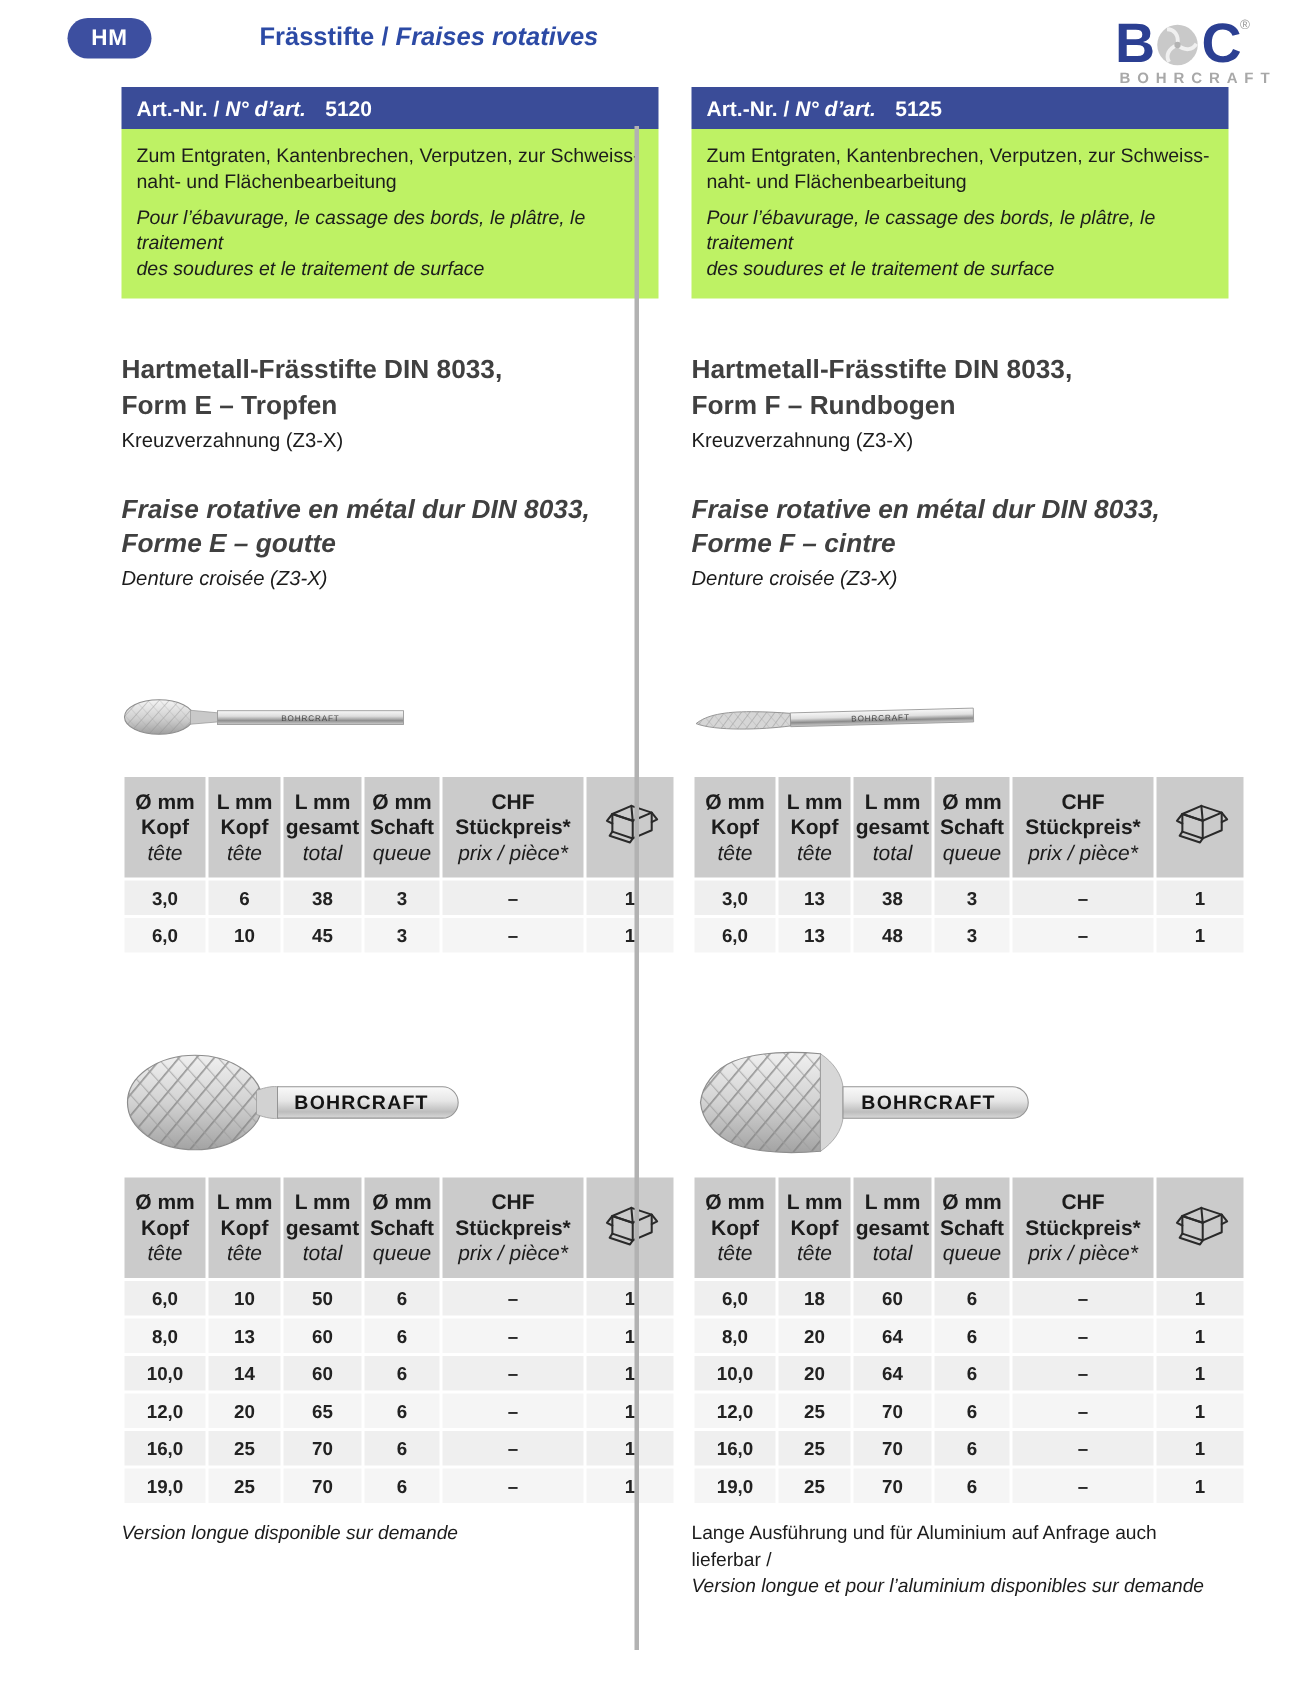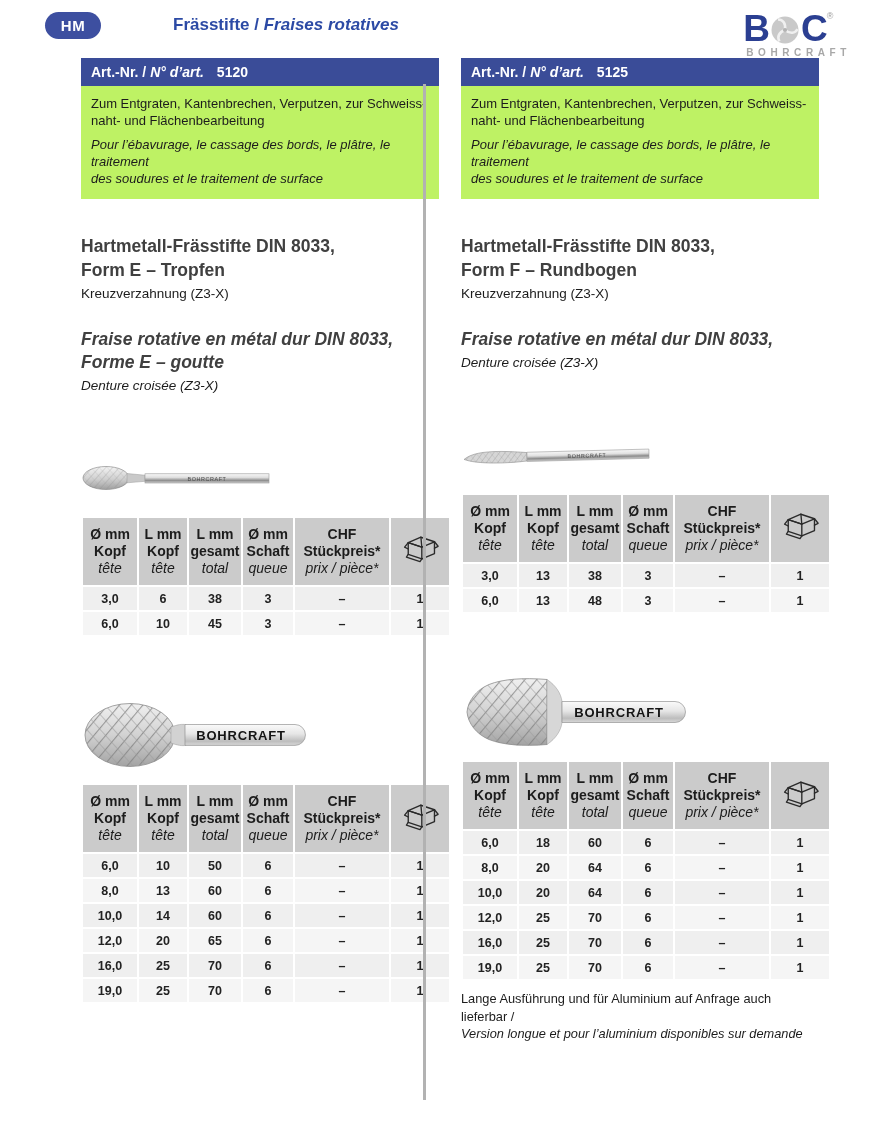--- a/index.html
+++ b/index.html
@@ -323,20 +323,21 @@
               <td>25</td>
               <td>70</td>
               <td>6</td>
               <td>–</td>
               <td>1</td>
             </tr>
           </tbody>
       </table>
 
       <div class="footnote">
+        <div class="it">Version longue disponible sur demande</div>
       </div>
     </section>
 
     <section class="col right">
       <div class="art-bar">
         <span>Art.-Nr. /</span>
         <span class="it">N° d’art.</span>
         <span class="num">5125</span>
       </div>
       <div class="desc">
@@ -344,20 +345,21 @@
 naht- und Flächenbearbeitung</div>
         <div class="it pre">Pour l’ébavurage, le cassage des bords, le plâtre, le traitement
 des soudures et le traitement de surface</div>
       </div>
 
       <div class="titles">
         <div class="t-line">Hartmetall-Frässtifte DIN 8033,</div>
         <div class="t-line">Form F – Rundbogen</div>
         <div class="sub">Kreuzverzahnung (Z3-X)</div>
         <div class="t-line it fr-gap">Fraise rotative en métal dur DIN 8033,</div>
+        <div class="t-line it">Forme F – cintre</div>
         <div class="sub it">Denture croisée (Z3-X)</div>
       </div>
 
       <div class="img-wrap small">
         <svg width="192" height="36" viewBox="0 0 192 36">
           <defs>
             <linearGradient id="shg3" x1="0" y1="0" x2="0" y2="1">
               <stop offset="0" stop-color="#f8f8f8"></stop>
                 <stop offset="0.42" stop-color="#e0e0e0"></stop>
               <stop offset="0.72" stop-color="#8c8c8c"></stop>

